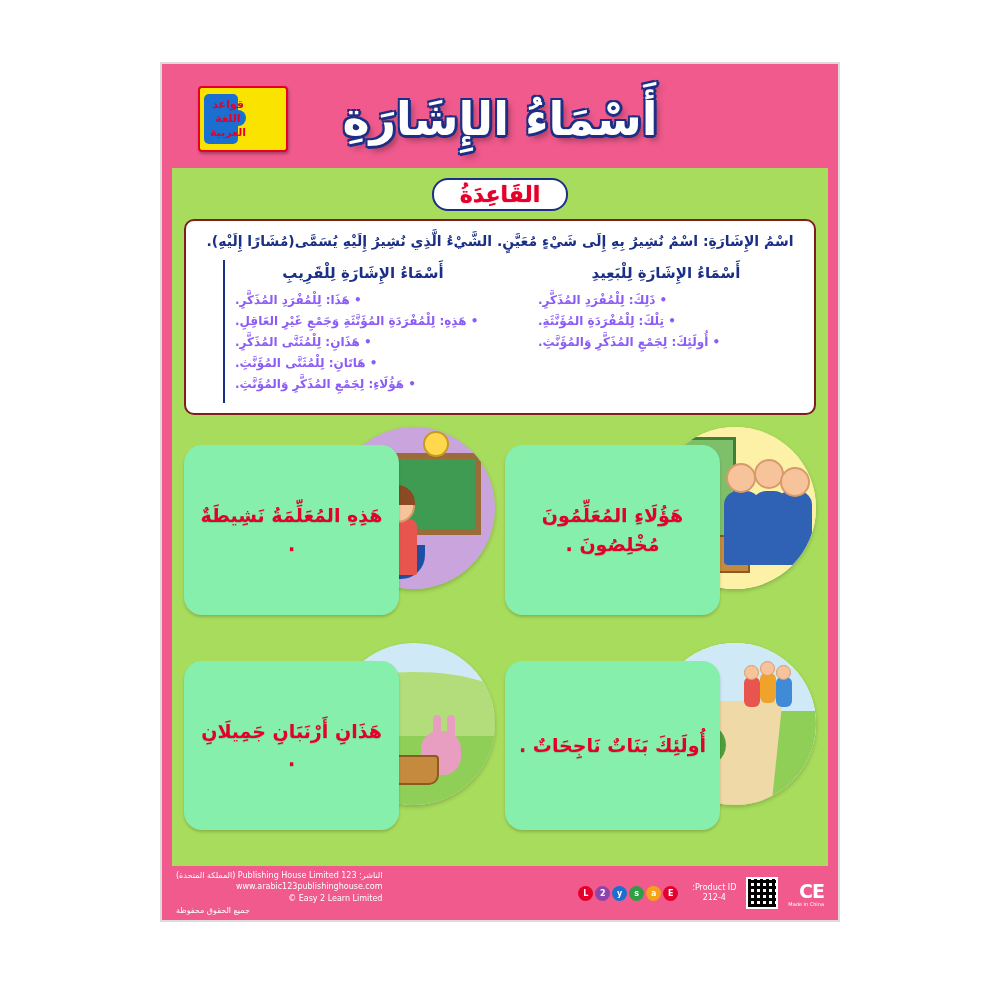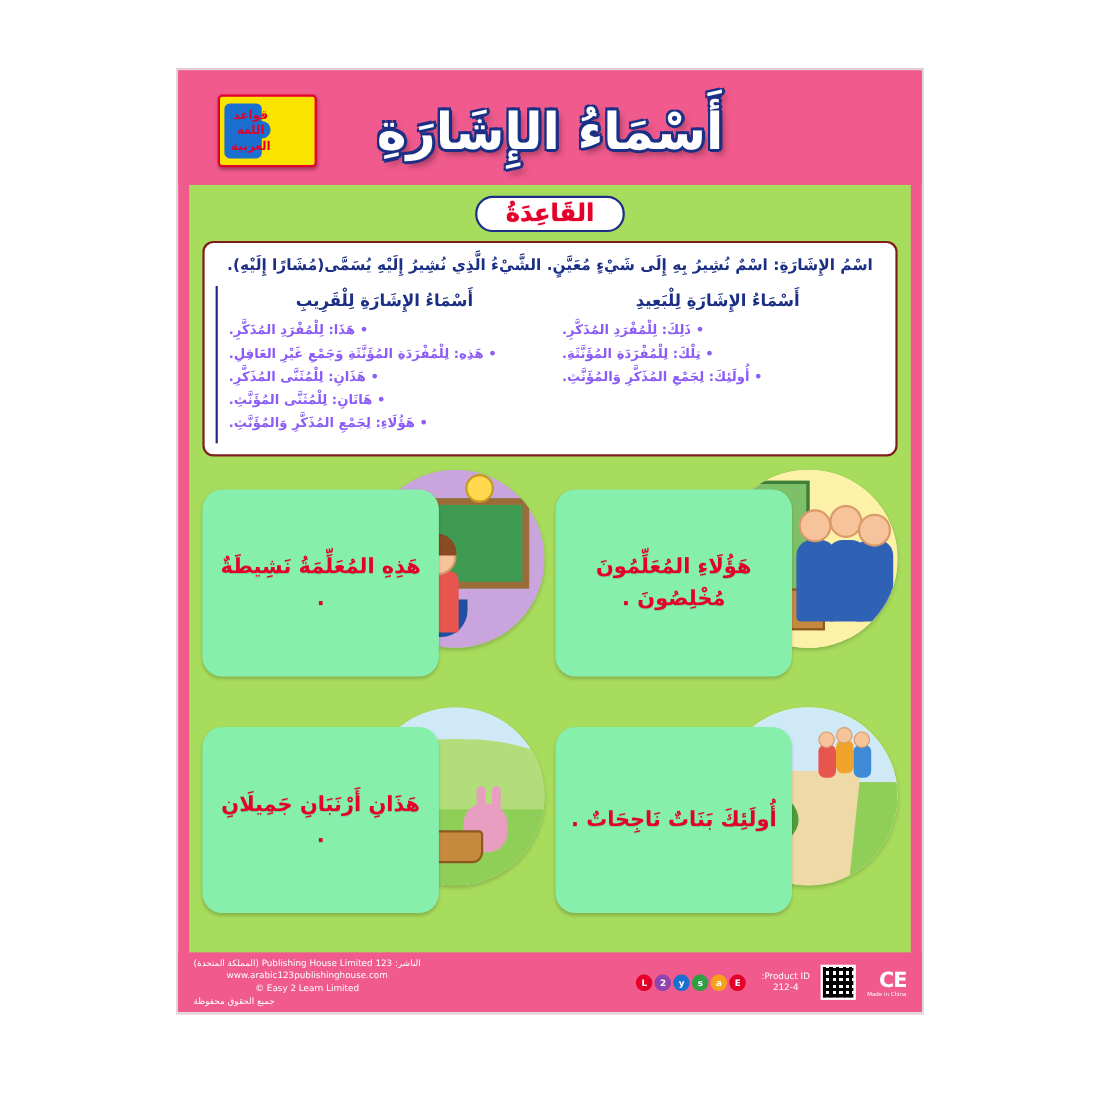--- a/index.html
+++ b/index.html
@@ -64,21 +64,21 @@
   }
   .rule-box{
     background:#ffffff;border:2px solid #7f1d1d;border-radius:10px;
     padding:8px 10px 10px;
   }
   .rule-def{
     color:#1b2f86;font-size:14px;font-weight:bold;text-align:center;
     line-height:1.5;padding:2px 4px 8px;
   }
   .two-cols{display:flex;}
-  .col{flex:1;padding:4px 10px 8px;}
+  .col{flex:1;padding:4px 10px 8px;margin-left:27px;}
   .col.near{border-left:2px solid #1b2f86;}
   .col-title{
     color:#1b2f86;font-size:15px;font-weight:bold;text-align:center;
     margin-bottom:8px;
   }
   .col ul{list-style:none;margin:0;padding:0;}
   .col li{
     color:#8b5cf6;font-size:12px;font-weight:bold;
     text-align:left;line-height:1.75;
   }
@@ -174,21 +174,21 @@
     display:flex;gap:2px;align-items:center;margin-right:4px;
   }
   .brand .blob{
     width:15px;height:15px;border-radius:50%;
     font-size:8px;color:#fff;display:flex;align-items:center;justify-content:center;font-weight:bold;
   }
   .pub{
     margin-right:auto;text-align:left;color:#ffffff;font-size:8px;line-height:1.45;
     direction:rtl;
   }
-  .pub .en{direction:ltr;text-align:center;}
+  .pub .en{direction:ltr;text-align:right;}
 </style>
 </head>
 <body>
 
 <div class="poster">
 
   <div class="header">
     <div class="logo-badge">
       <div class="logo-puzzle"></div>
       <div class="logo-text">

